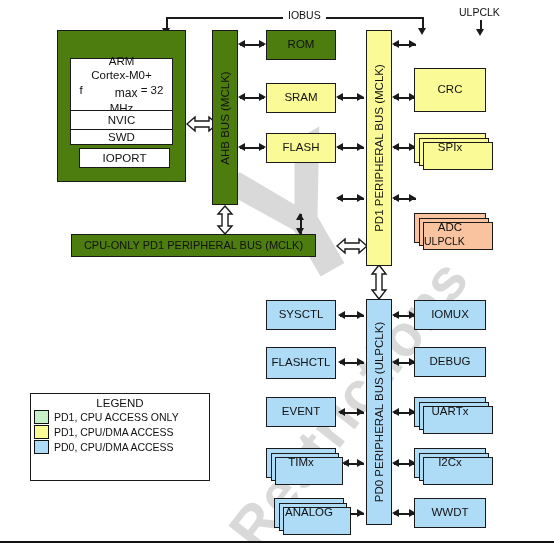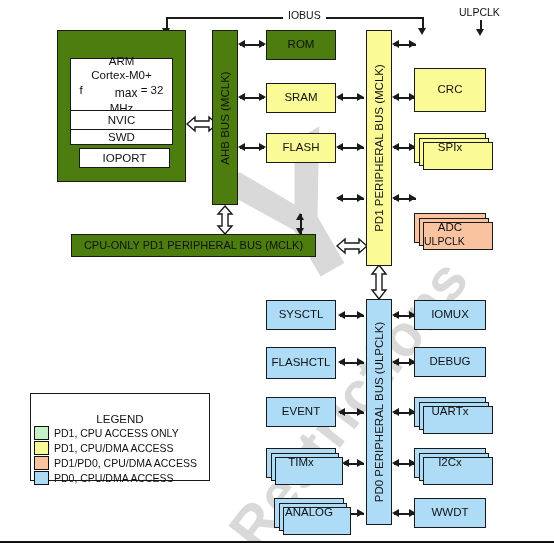--- a/index.html
+++ b/index.html
@@ -41,21 +41,21 @@
   .ah-r{border-top:4.5px solid transparent;border-bottom:4.5px solid transparent;border-left:7px solid #1a1a1a;}
   .ah-u{border-left:4.5px solid transparent;border-right:4.5px solid transparent;border-bottom:7px solid #1a1a1a;}
   .ah-d{border-left:4.5px solid transparent;border-right:4.5px solid transparent;border-top:7px solid #1a1a1a;}
 
   
   .open{position:absolute;z-index:4;}
 
   .lbl{position:absolute;font-size:10.5px;color:#111;white-space:nowrap;z-index:6;}
 
   .legend{position:absolute;box-sizing:border-box;border:1.6px solid #1a1a1a;background:#fff;z-index:7;}
-  .legend-title{text-align:center;font-size:11.5px;color:#111;margin-top:19px;}
+  .legend-title{text-align:center;font-size:11.5px;color:#111;margin-top:3px;}
   .legend-row{display:flex;align-items:center;height:15px;margin-left:3px;}
   .swatch{width:15px;height:14px;border:1.3px solid #111;box-sizing:border-box;flex:0 0 auto;}
   .legend-text{font-size:10.5px;color:#111;margin-left:5px;white-space:nowrap;}
 
   .frame-bot{position:absolute;left:0;right:0;bottom:0;height:2px;background:#111;z-index:9;}
   .cpu-inner{position:absolute;box-sizing:border-box;border:1.6px solid #1a1a1a;background:#fff;
        display:flex;align-items:center;justify-content:center;font-size:11.5px;color:#111;
        text-align:center;line-height:1.25;z-index:6;}
   .cpu-title{position:absolute;width:100%;text-align:center;font-size:11.5px;color:#111;z-index:6;}
   sub{font-size:12px;padding-left:32px;}
@@ -232,23 +232,19 @@
     <div class="legend-title">LEGEND</div>
     <div class="legend-row">
       <span class="swatch" style="background:#c8f0c8;"></span>
       <span class="legend-text">PD1, CPU ACCESS ONLY</span>
     </div>
     <div class="legend-row">
       <span class="swatch" style="background:#fafa96;"></span>
       <span class="legend-text">PD1, CPU/DMA ACCESS</span>
     </div>
     <div class="legend-row">
-      <span class="swatch" style="background:#f9c3a0;"></span>
-      <span class="legend-text">PD1/PD0, CPU/DMA ACCESS</span>
-    </div>
-    <div class="legend-row">
       <span class="swatch" style="background:#aedcf7;"></span>
       <span class="legend-text">PD0, CPU/DMA ACCESS</span>
     </div>
   </div>
 
   <div class="frame-bot"></div>
 </div>
 
 </body></html>

